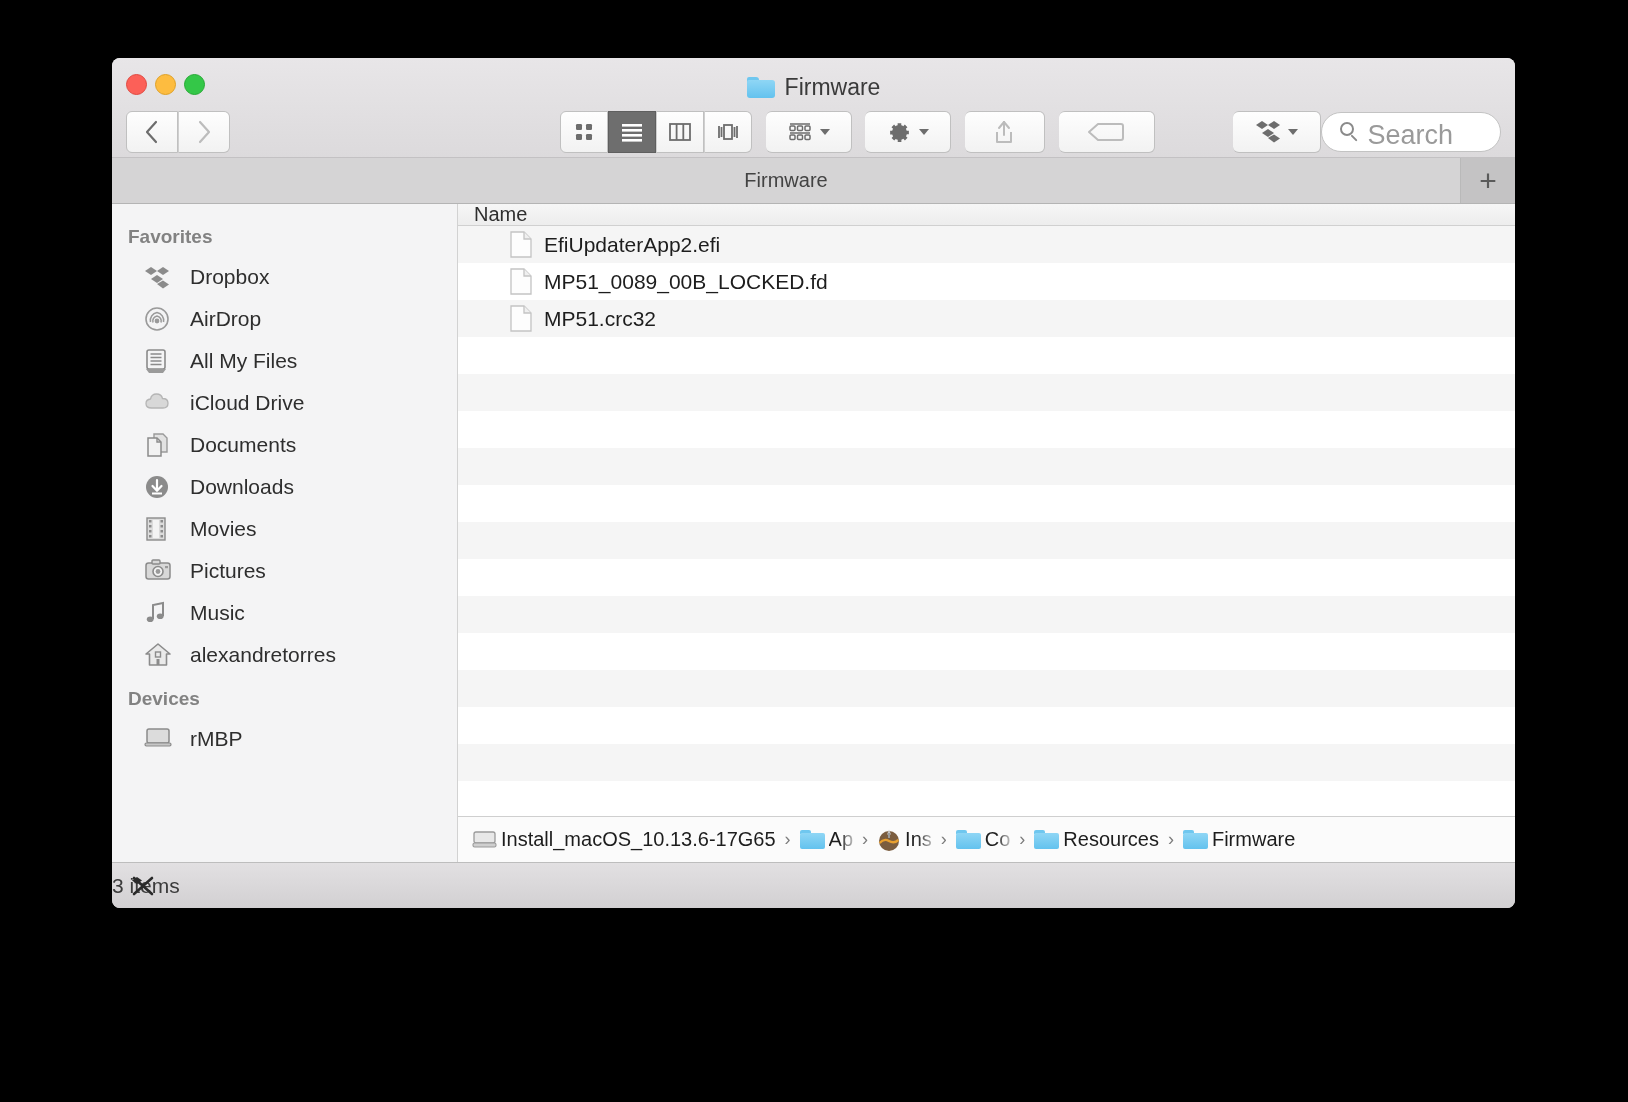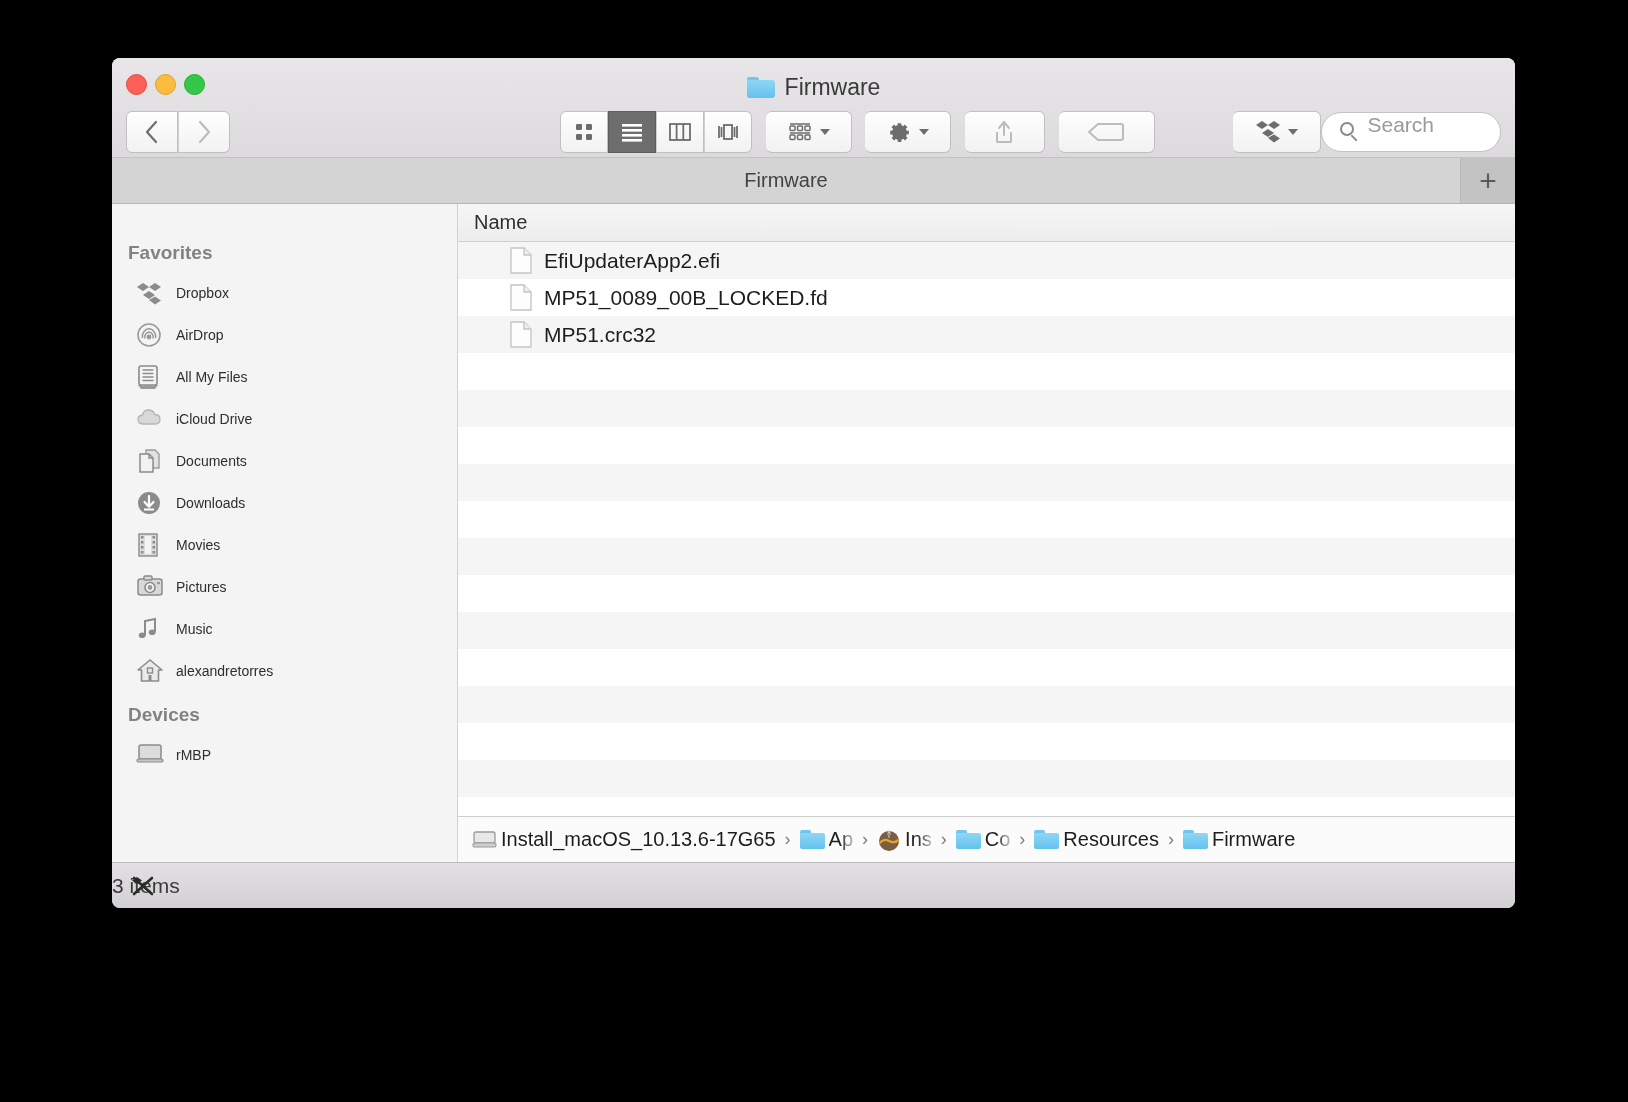--- a/index.html
+++ b/index.html
@@ -83,23 +83,23 @@
   .caret { width: 0; height: 0; border-left: 5px solid transparent;
            border-right: 5px solid transparent; border-top: 6px solid #6d6d6d;
            margin-left: 7px; }
 
   .search {
     margin-left: auto;
     width: 262px; height: 40px;
     background: #fff;
     border: 1px solid #c3c3c3;
     border-radius: 20px;
-    display: flex; align-items: flex-start; padding-left: 46px;
+    display: flex; align-items: flex-end; padding-left: 46px;
     position: relative;
-    color: #9a9a9a; font-size: 21px;
+    color: #9a9a9a; font-size: 27px;
   }
   .search .mag {
     position: absolute; left: 18px; top: 9px;
     width: 14px; height: 14px; border: 2.2px solid #8a8a8a; border-radius: 50%;
   }
   .search .mag::after {
     content:""; position:absolute; right:-6px; bottom:-5px;
     width: 8px; height: 2.2px; background: #8a8a8a;
     transform: rotate(45deg); border-radius: 2px;
   }
@@ -132,34 +132,33 @@
   .sidebar {
     width: 346px; flex: none;
     background: #f4f4f5;
     border-right: 1px solid #d2d2d2;
     padding-top: 14px;
     overflow: hidden;
   }
   .sb-header {
     font-size: 19px; color: #828282; font-weight: bold;
     padding: 8px 0 8px 16px;
-    margin-top: 16px;
   }
   .sb-item {
-    display: flex; align-items: center; gap: 14px;
-    height: 42px; padding-left: 24px;
-    font-size: 14px; color: #2e2e2e;
+    display: flex; align-items: center; gap: 20px;
+    height: 42px; padding-left: 32px;
+    font-size: 21px; color: #2e2e2e;
   }
   .sb-ico { width: 26px; height: 26px; flex: none; position: relative; color: #8b8b8b; }
   .sb-ico svg { display: block; }
 
   
   .listpane { flex: 1; display: flex; flex-direction: column; min-width: 0; background: #fff; }
   .list-head {
-    height: 38px; flex: none;
+    height: 22px; flex: none;
     background: linear-gradient(#f6f6f6, #ededed);
     border-bottom: 1px solid #d0d0d0;
     display: flex; align-items: center;
     font-size: 20px; color: #2f2f2f;
     padding-left: 16px;
   }
   .rows { flex: 1; overflow: hidden; position: relative; }
   .row {
     height: 37px; display: flex; align-items: center;
     padding-left: 52px; gap: 12px;

